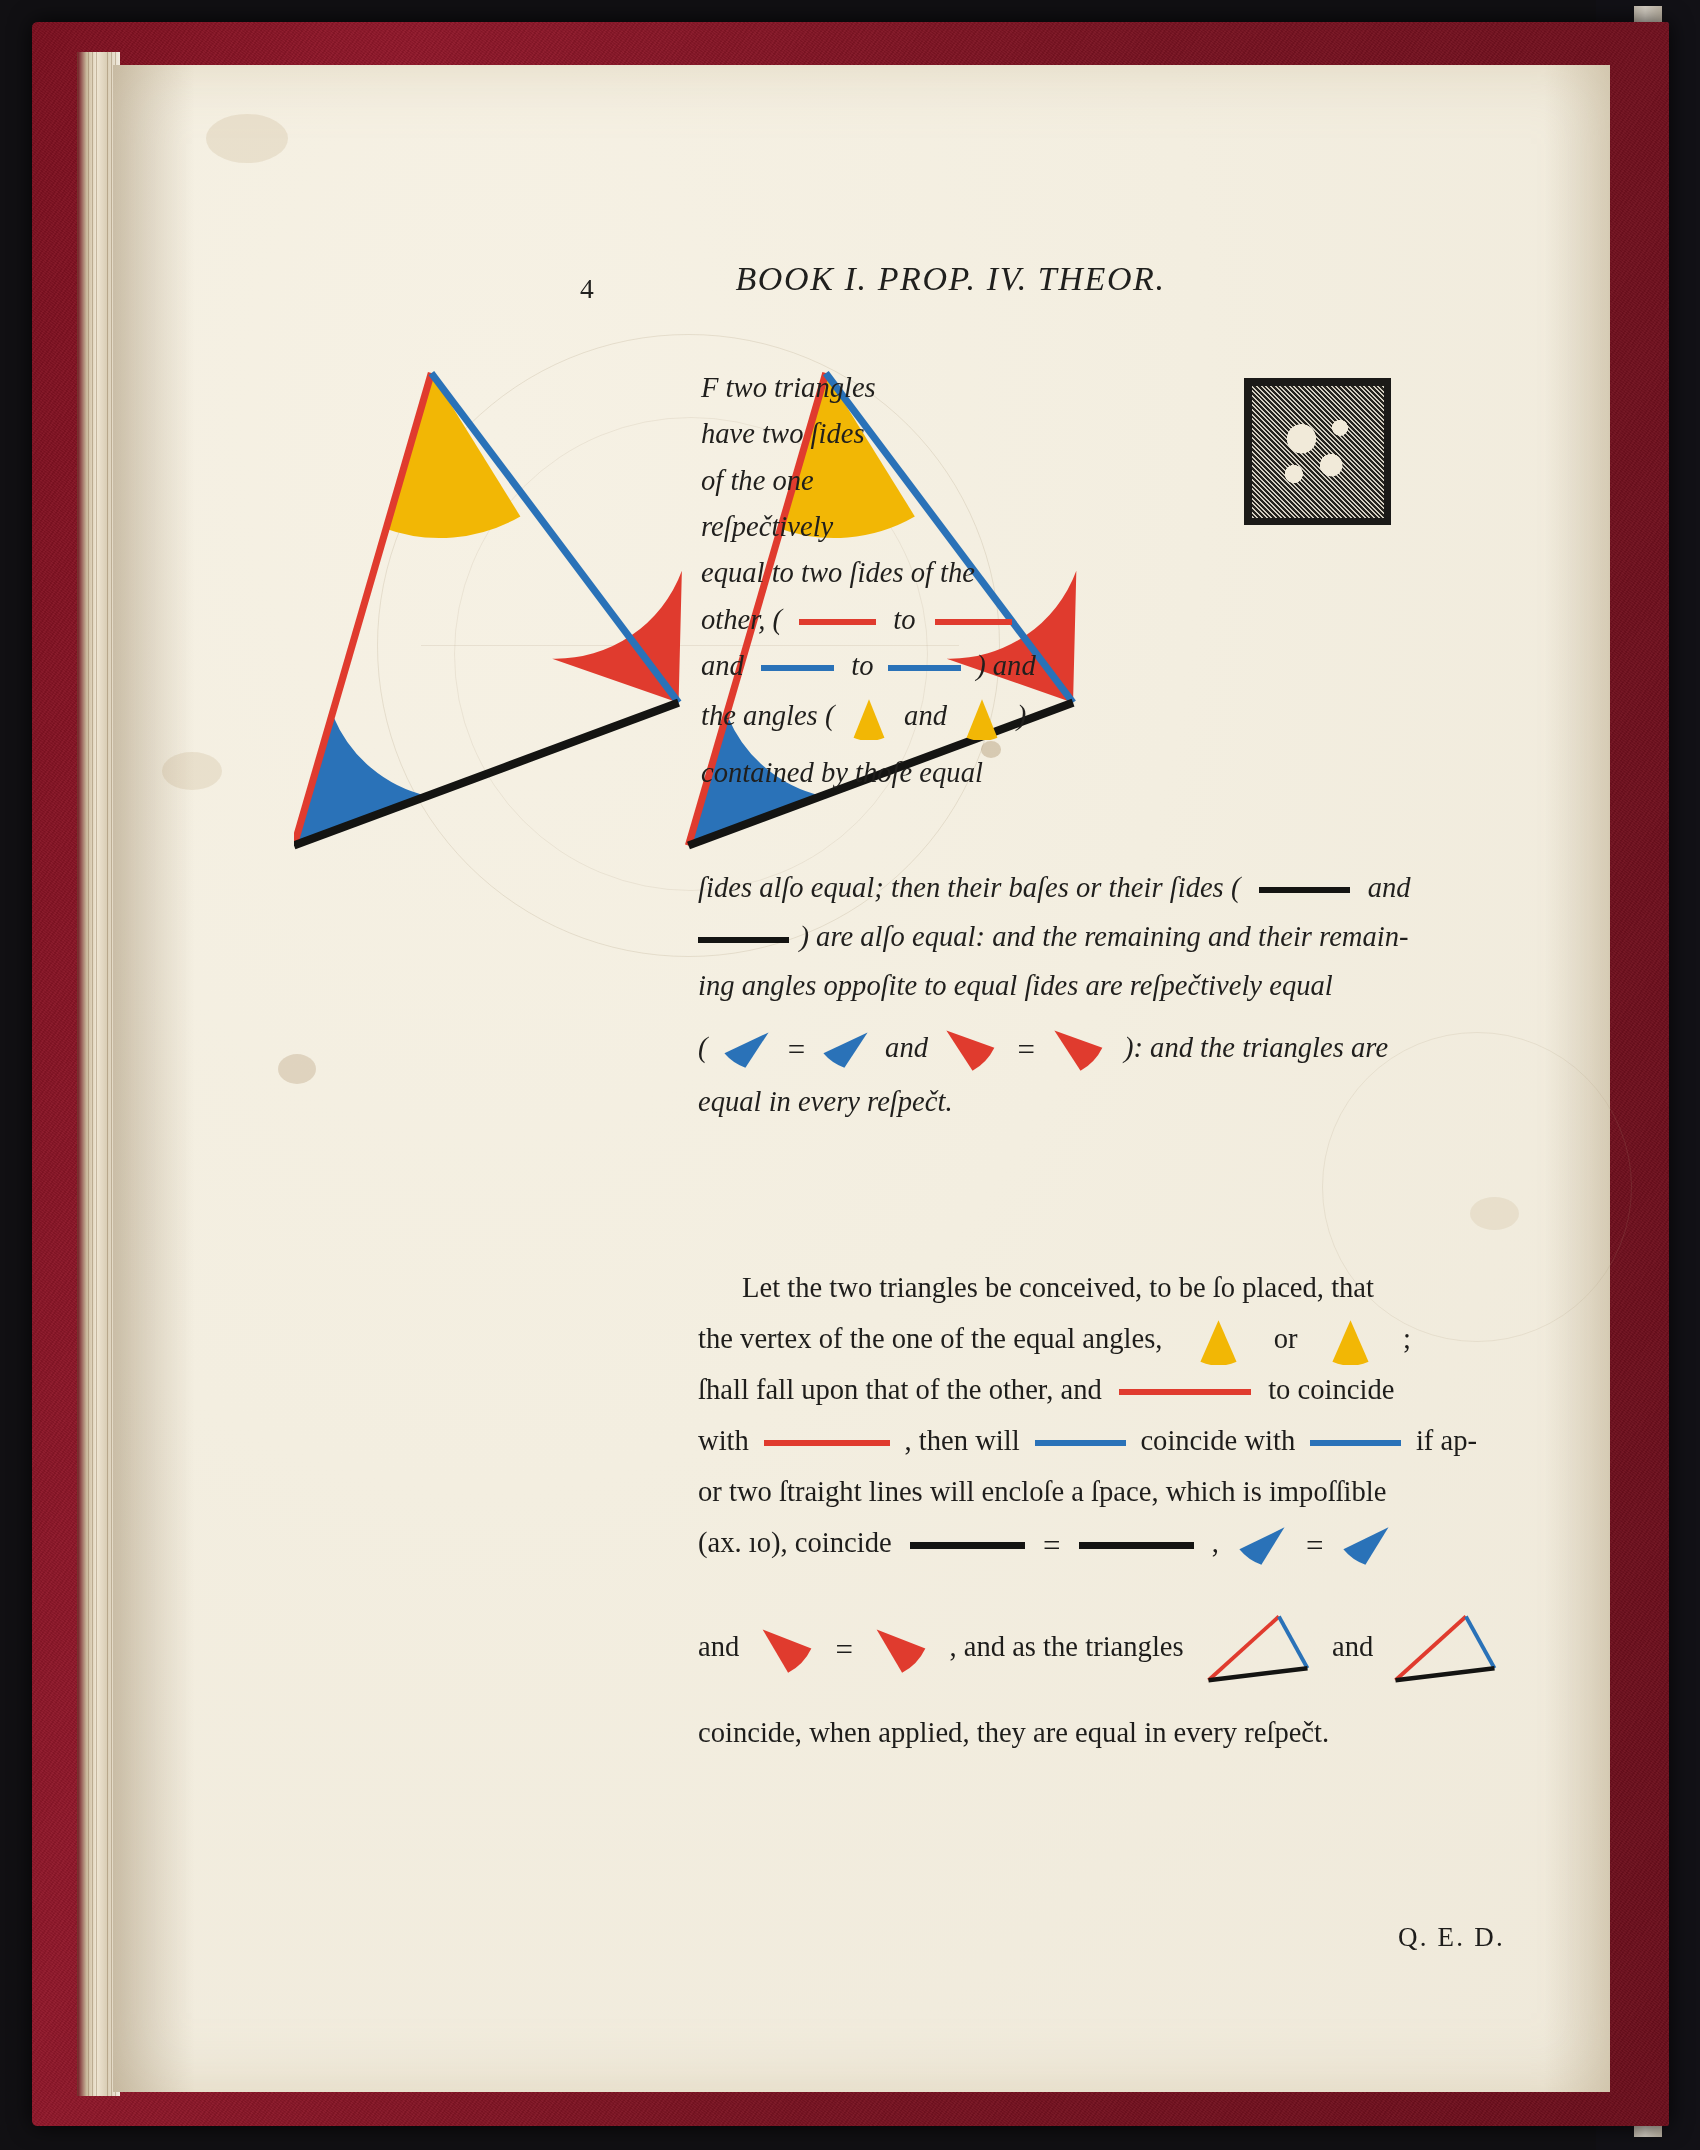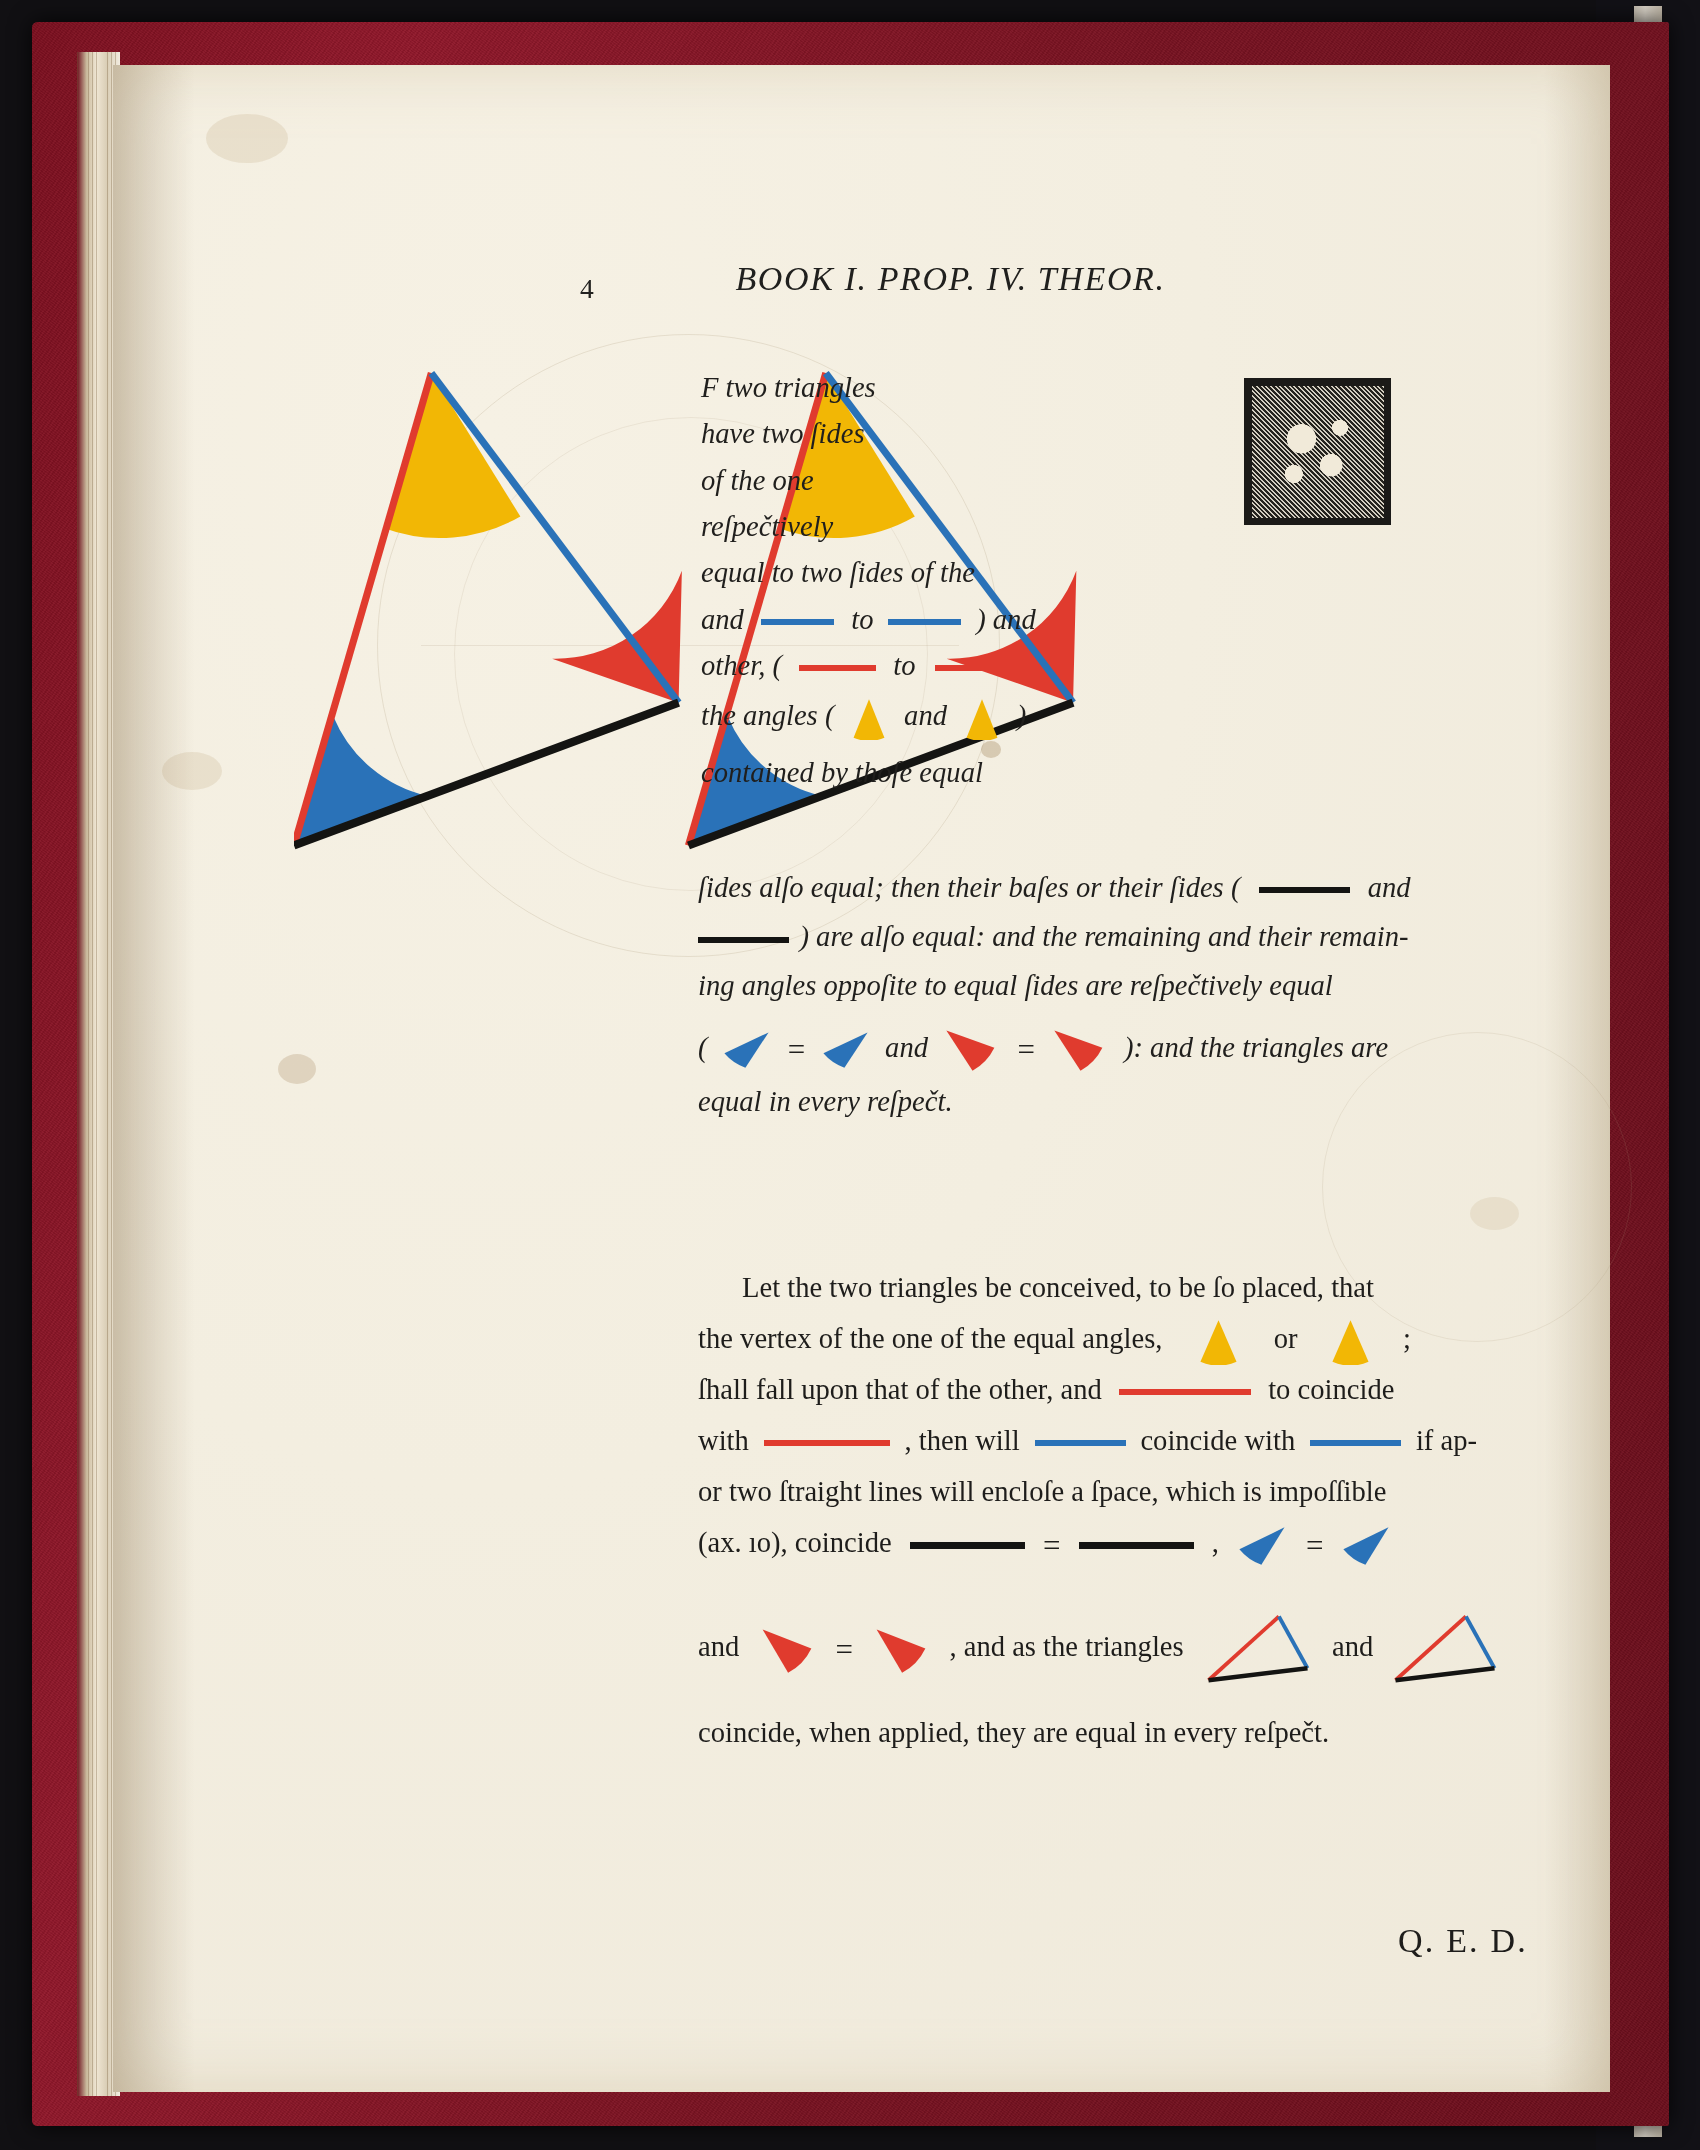--- a/index.html
+++ b/index.html
@@ -216,21 +216,21 @@
     font-size: 28.6px;
     line-height: 1.78;
     color: #1e1d1b;
     text-align: justify;
   }
   #proof .indent { display: inline-block; width: 44px; }
   #qed {
     position: absolute;
     left: 1285px;
     top: 1857px;
-    font-size: 34px;
+    font-size: 27px;
     letter-spacing: 2.2px;
     color: #1e1d1b;
   }
   .seg {
     height: 0;
     border-top-style: solid;
     display: inline-block;
     vertical-align: middle;
   }
   .seg-red    { border-color: #e03b2e; }
@@ -332,32 +332,32 @@
       </div>
 
       <div id="enunciation">
         <div>F two triangles</div>
         <div>have two ſides</div>
         <div>of   the   one</div>
         <div style="text-align:right;">reſpečtively</div>
         <div style="width:439px;">equal to two ſides of the</div>
 
         <div style="width:439px;">
+          <span>other, (</span>
+          <span class="seg seg-red" style="width:77px; border-top-width:6px; margin:0 10px;"></span>
+          <span>to</span>
+          <span class="seg seg-red" style="width:77px; border-top-width:6px; margin-left:12px;"></span>
+        </div>
+
+        <div style="width:439px;">
           <span>and</span>
           <span class="seg seg-blue" style="width:73px; border-top-width:6px; margin:0 10px;"></span>
           <span>to</span>
           <span class="seg seg-blue" style="width:73px; border-top-width:6px; margin:0 7.7px;"></span>
           <span>) and</span>
-        </div>
-
-        <div style="width:439px;">
-          <span>other, (</span>
-          <span class="seg seg-red" style="width:77px; border-top-width:6px; margin:0 10px;"></span>
-          <span>to</span>
-          <span class="seg seg-red" style="width:77px; border-top-width:6px; margin-left:12px;"></span>
         </div>
 
         <div style="width:439px; margin-top:4px;">
           <span>the angles (</span>
           <svg class="wedge" width="40" height="43" viewBox="0 0 72 78" style="margin:0 7.7px;">
             <path d="M 36 4 L 8 74 A 74 74 0 0 0 64 74 Z" fill="#f2b705"></path>
           </svg>
           <span>and</span>
           <svg class="wedge" width="40" height="43" viewBox="0 0 72 78" style="margin:0 7.7px;">
             <path d="M 36 4 L 8 74 A 74 74 0 0 0 64 74 Z" fill="#f2b705"></path>

